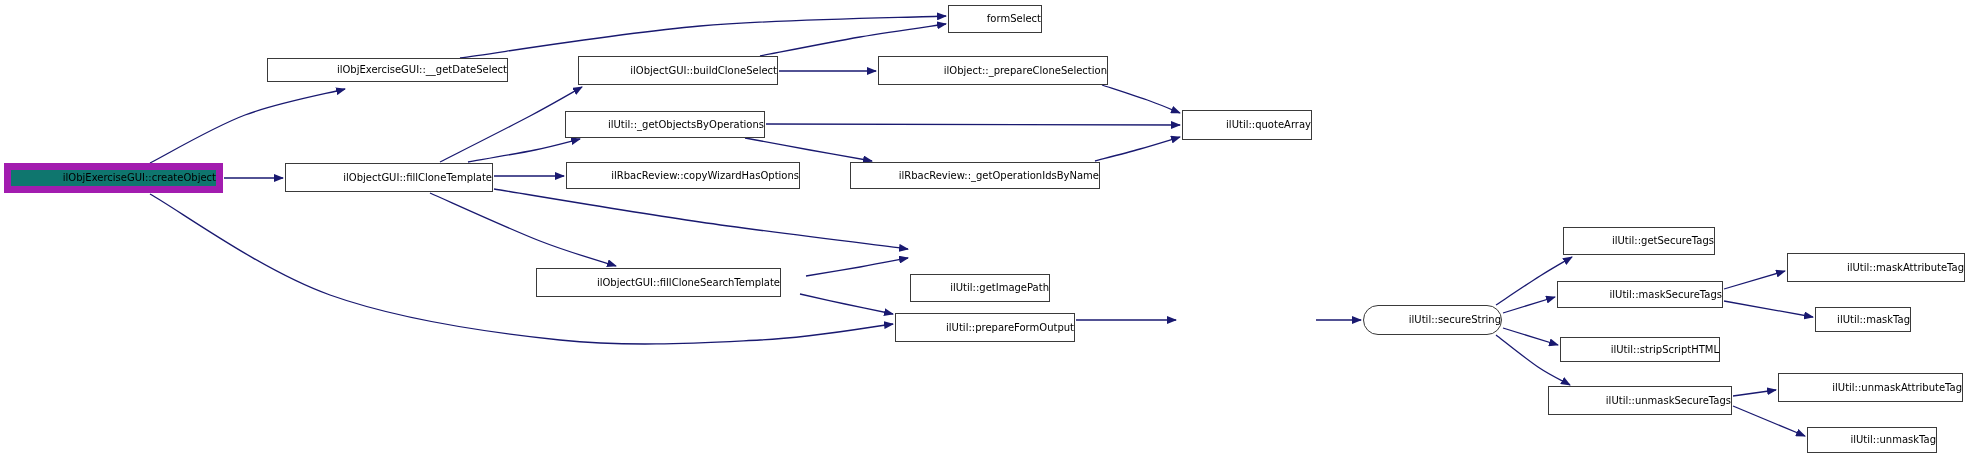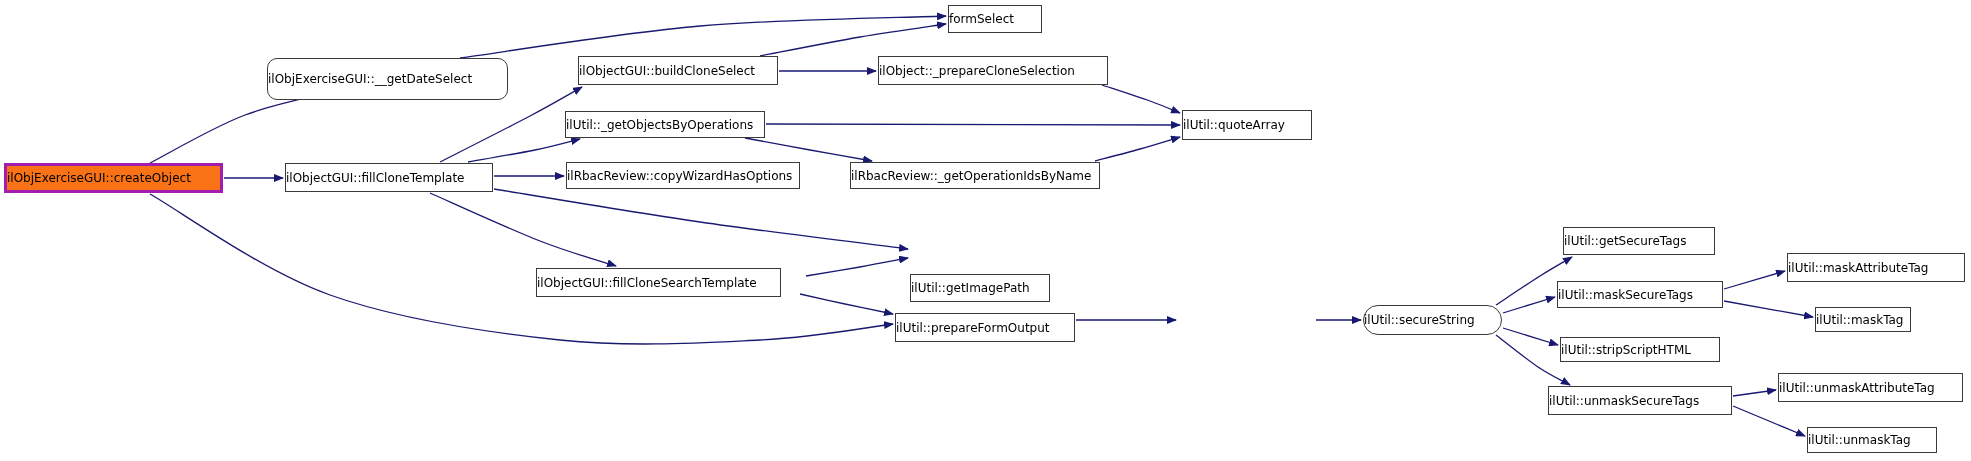--- a/index.html
+++ b/index.html
@@ -26,30 +26,31 @@
     fill: none;
     stroke-width: 1.3;
   }
   .node {
     position: absolute;
     box-sizing: border-box;
     background: #ffffff;
     border: 1px solid #3a3a3a;
     display: flex;
     align-items: center;
-    justify-content: flex-start;
-    font-size: 12px;
+    justify-content: flex-end;
+    font-size: 10px;
     color: #000000;
     white-space: nowrap;
     cursor: pointer;
     line-height: 1;
+    padding-left: 27px;
   }
   .node.highlighted {
-    background: #f97316;
-    border: 3px solid #a21caf;
+    background: #0f766e;
+    border: 7px solid #a21caf;
   }
 </style>
 </head>
 <body>
 
 <div id="graph-canvas">
   <svg id="edges-svg" xmlns="http://www.w3.org/2000/svg" viewBox="0 0 1971 461">
       <defs>
         <marker id="arrowhead" markerWidth="11" markerHeight="8" refX="9" refY="4" orient="auto" markerUnits="userSpaceOnUse">
           <path d="M0,0 L10,4 L0,8 Z" fill="#191970"></path>
@@ -80,21 +81,21 @@
       <path d="M1496,335 C1503,340.3333333333333 1525.6666666666667,358.6666666666667 1538,367 C1550.3333333333333,375.3333333333333 1564.6666666666667,382 1570,385" class="edge-path" stroke="#191970" marker-end="url(#arrowhead)"></path>
       <path d="M1724,289 L1785,271" class="edge-path" stroke="#191970" marker-end="url(#arrowhead)"></path>
       <path d="M1724,301 L1813,317" class="edge-path" stroke="#191970" marker-end="url(#arrowhead)"></path>
       <path d="M1733,396 L1776,390" class="edge-path" stroke="#191970" marker-end="url(#arrowhead)"></path>
       <path d="M1733,406 L1805,436" class="edge-path" stroke="#191970" marker-end="url(#arrowhead)"></path>
     </svg>
 
 <div class="node highlighted" style="left: 4px; top: 163px; width: 219px; height: 30px;">
       <span>ilObjExerciseGUI::createObject</span>
     </div>
-    <div class="node" style="left: 267px; top: 58px; width: 241px; height: 42px; border-radius: 10px;">
+    <div class="node" style="left: 267px; top: 58px; width: 241px; height: 24px;">
       <span>ilObjExerciseGUI::__getDateSelect</span>
     </div>
     <div class="node" style="left: 285px; top: 163px; width: 208px; height: 29px;">
       <span>ilObjectGUI::fillCloneTemplate</span>
     </div>
     <div class="node" style="left: 948px; top: 5px; width: 94px; height: 28px;">
       <span>formSelect</span>
     </div>
     <div class="node" style="left: 578px; top: 56px; width: 200px; height: 29px;">
       <span>ilObjectGUI::buildCloneSelect</span>

